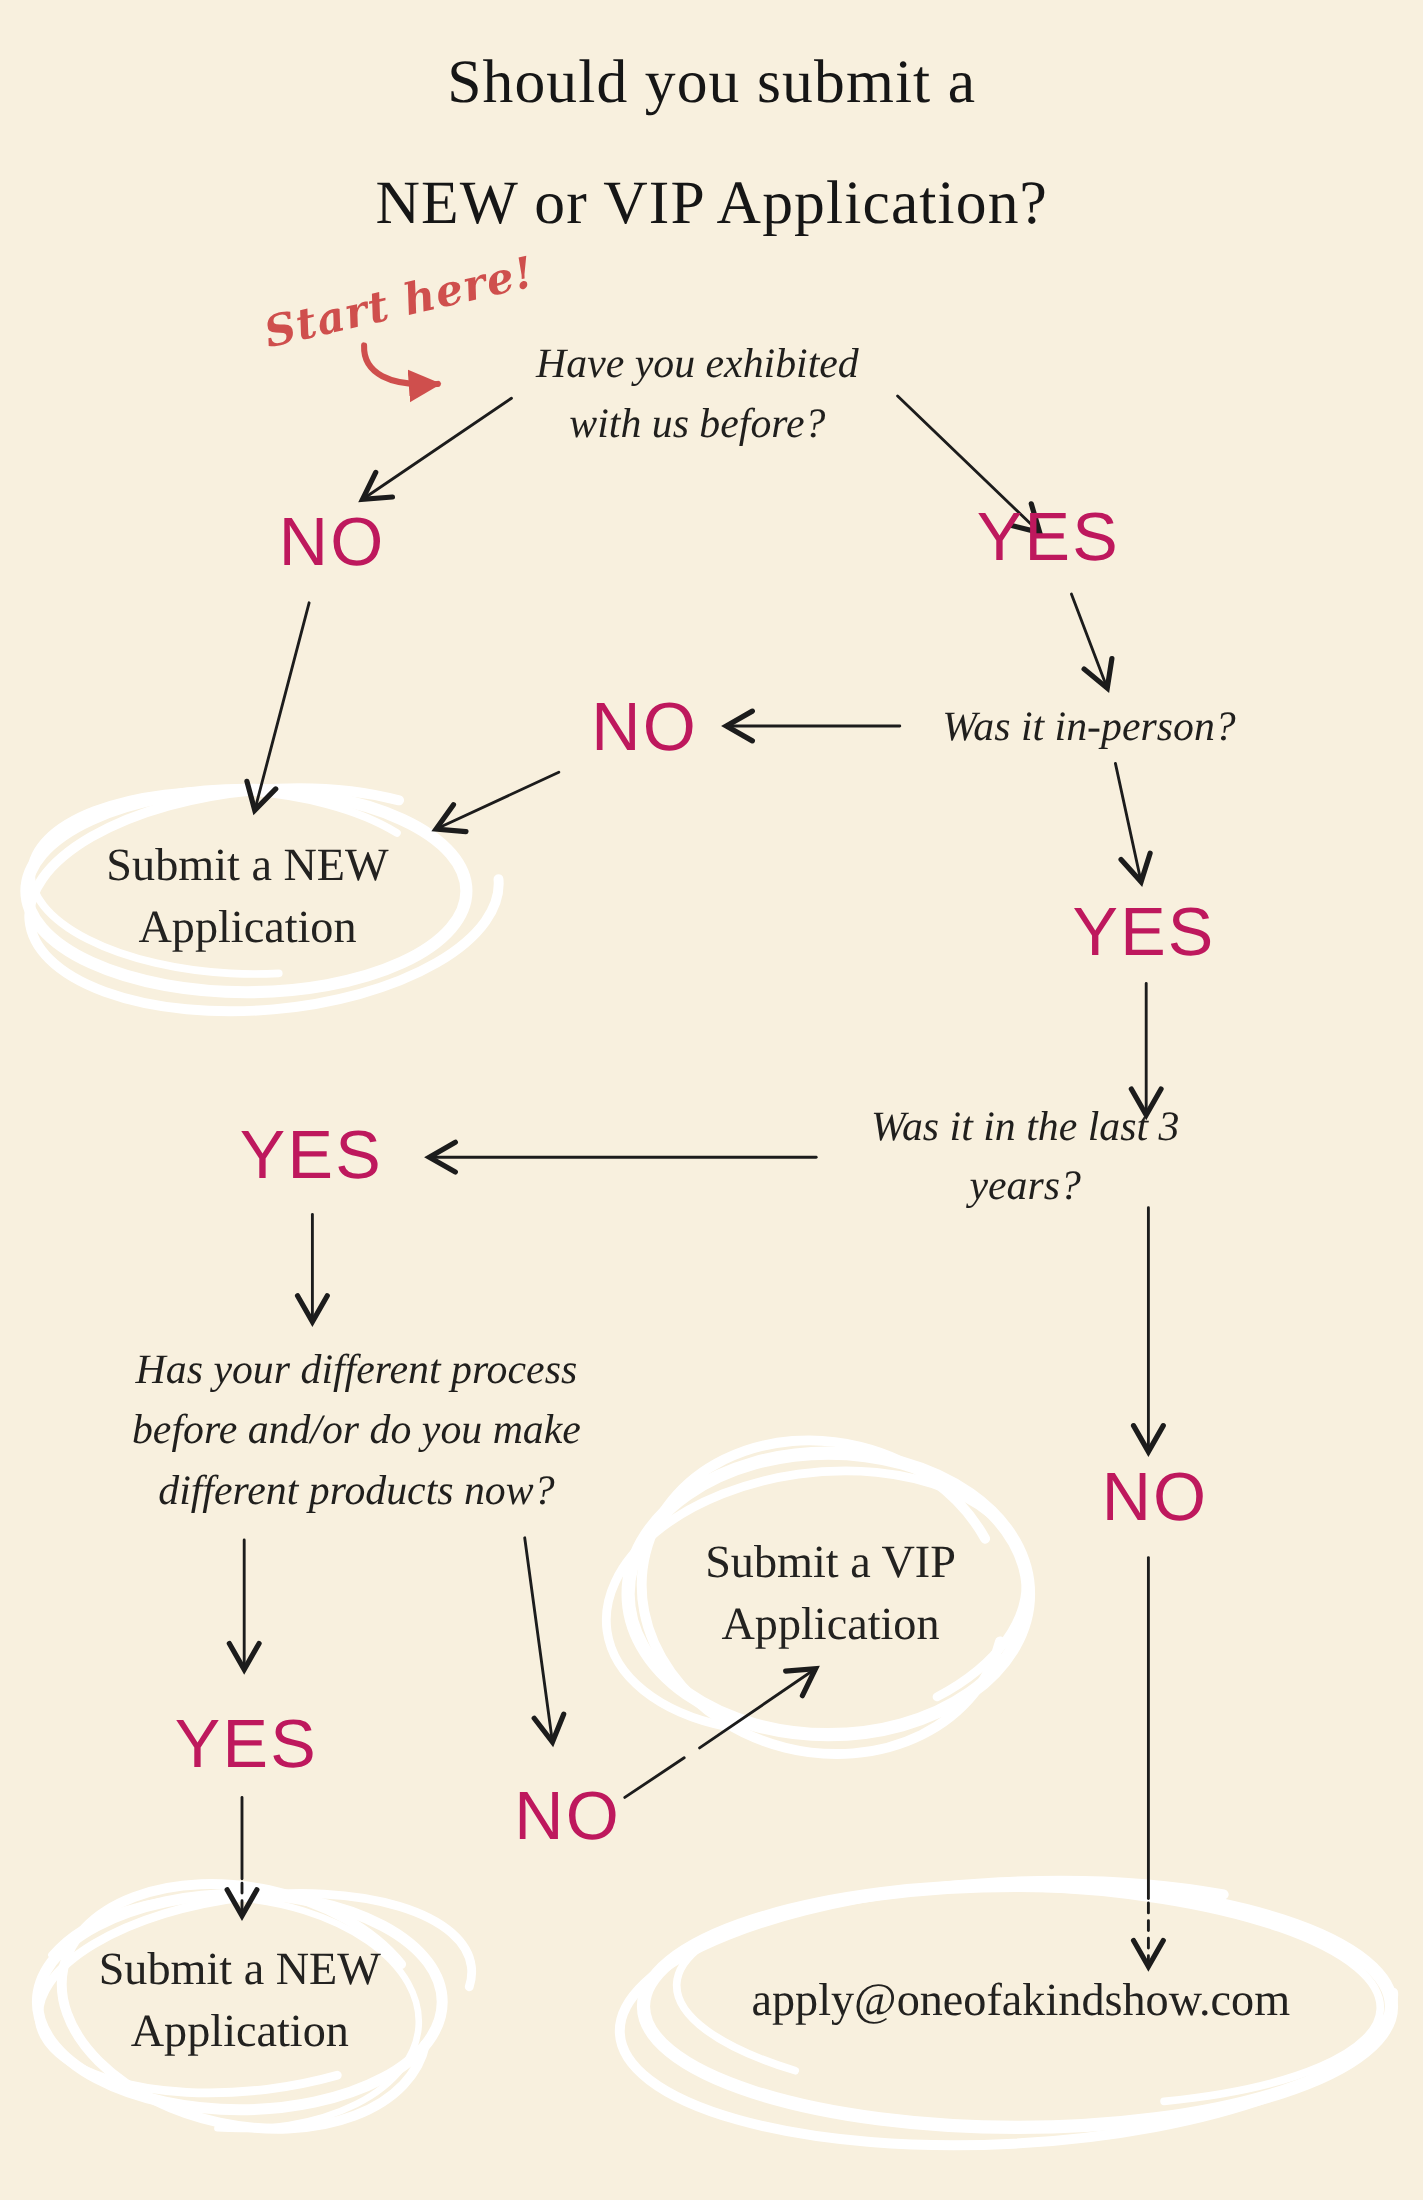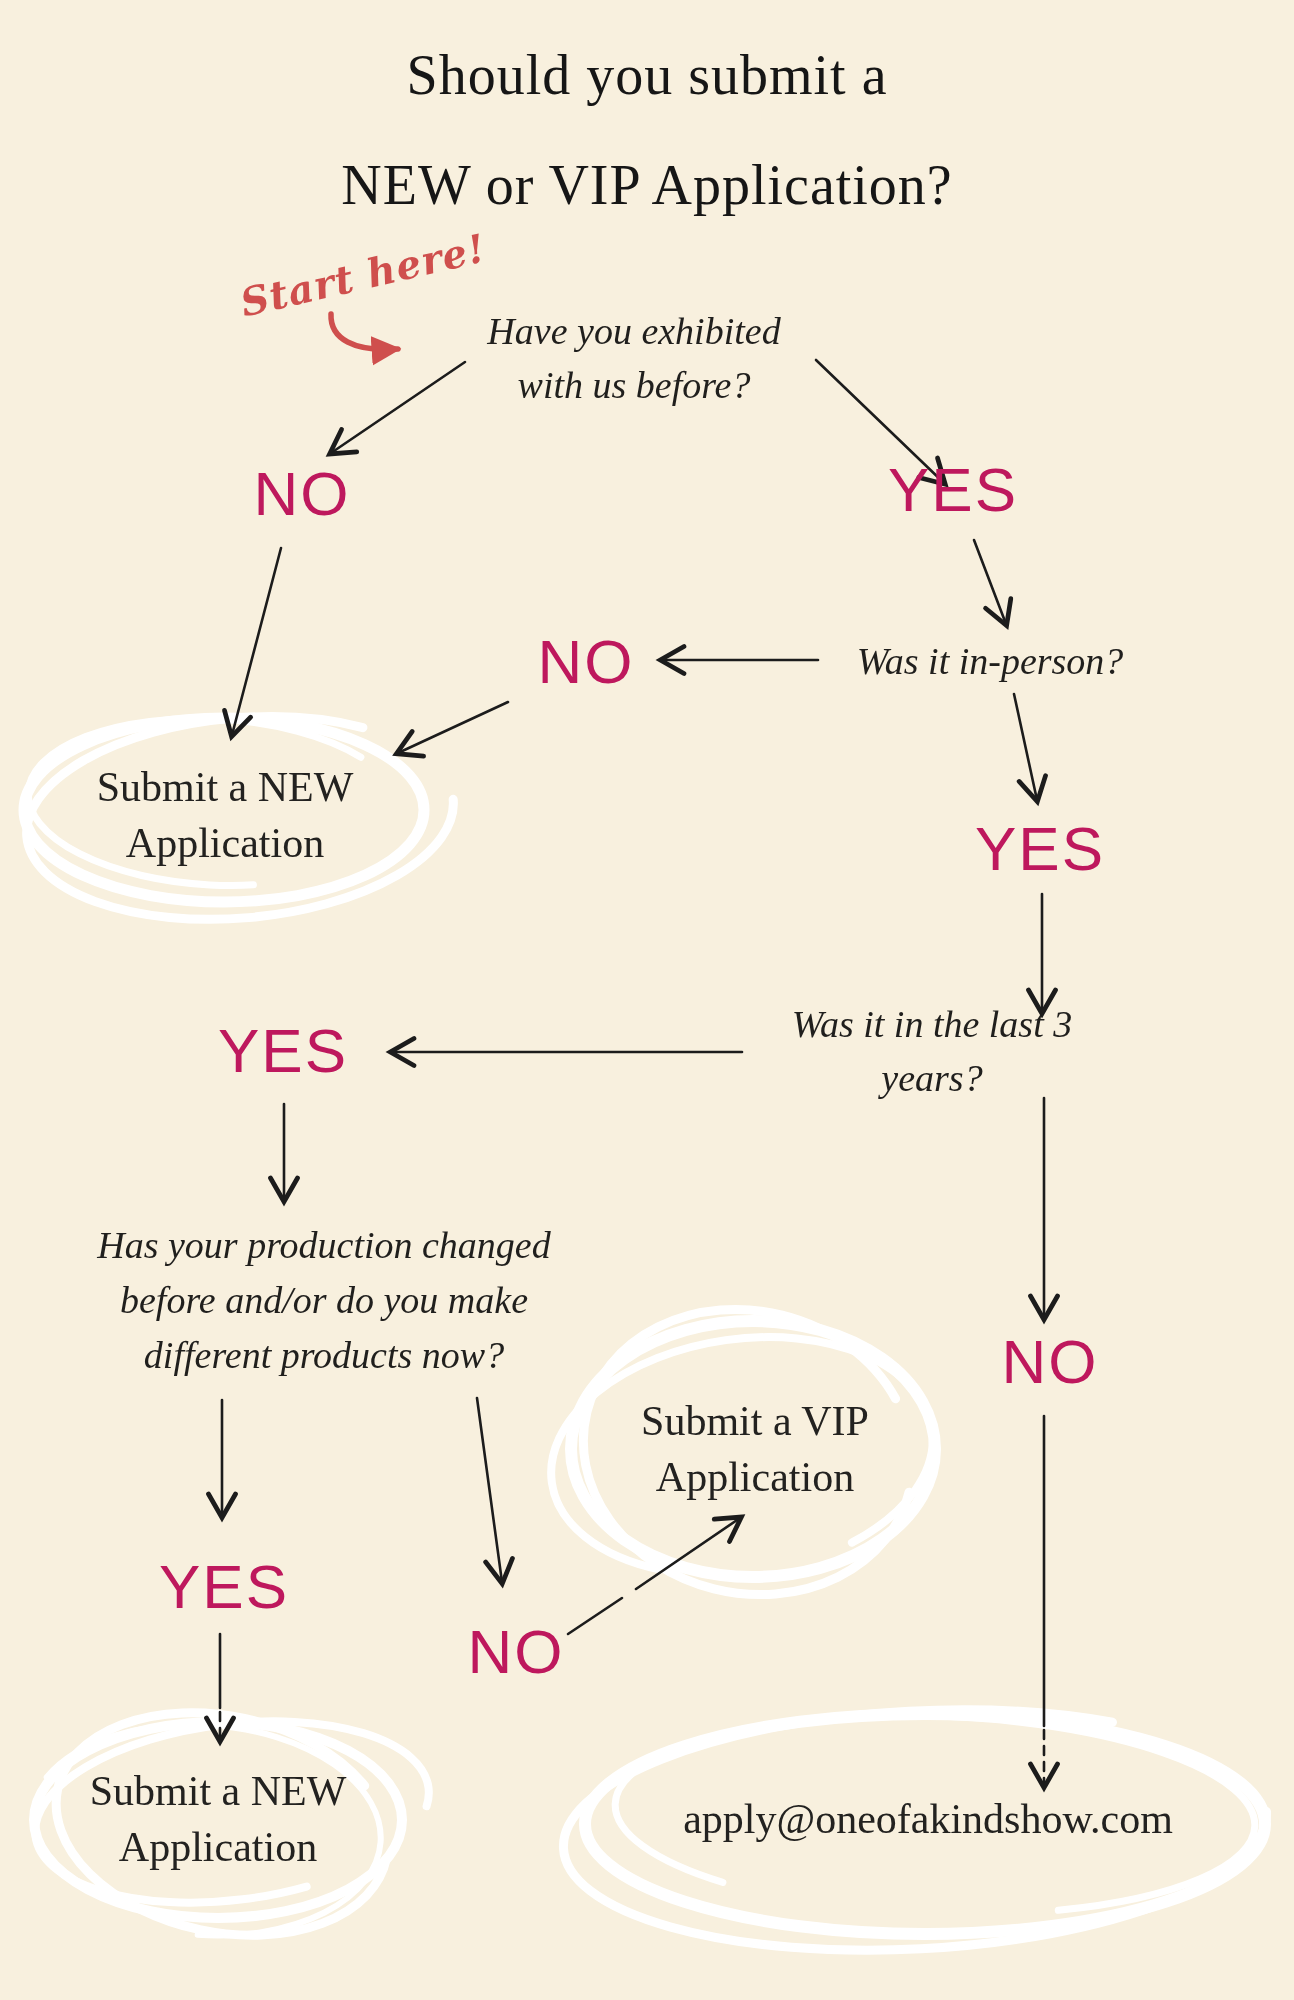--- a/index.html
+++ b/index.html
@@ -122,21 +122,21 @@
   <div class="abs txt outcome center" style="left:225px;top:815px;">
     <div>Submit a NEW</div>
     <div>Application</div>
   </div>
 
   <div class="abs txt question center" style="left:932px;top:1051px;">Was it in the last 3 years?</div>
   <div class="abs txt answer center" style="left:283px;top:1050px;">YES</div>
   <div class="abs txt answer center" style="left:1050px;top:1361px;">NO</div>
 
   <div class="abs txt question" style="left:324px;top:1218px;transform:translateX(-50%);line-height:55px;">
-    <div>Has your production changed</div>
+    <div>Has your different process</div>
     <div>before and/or do you make</div>
     <div>different products now?</div>
   </div>
 
   <div class="abs txt outcome center" style="left:755px;top:1449px;">
     <div>Submit a VIP</div>
     <div>Application</div>
   </div>
 
   <div class="abs txt answer center" style="left:224px;top:1586px;">YES</div>

